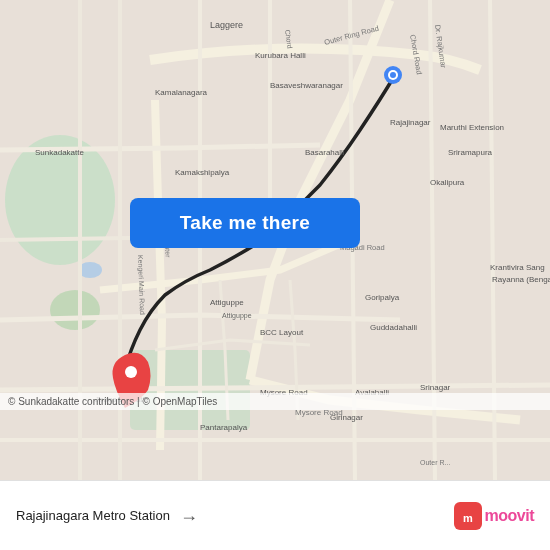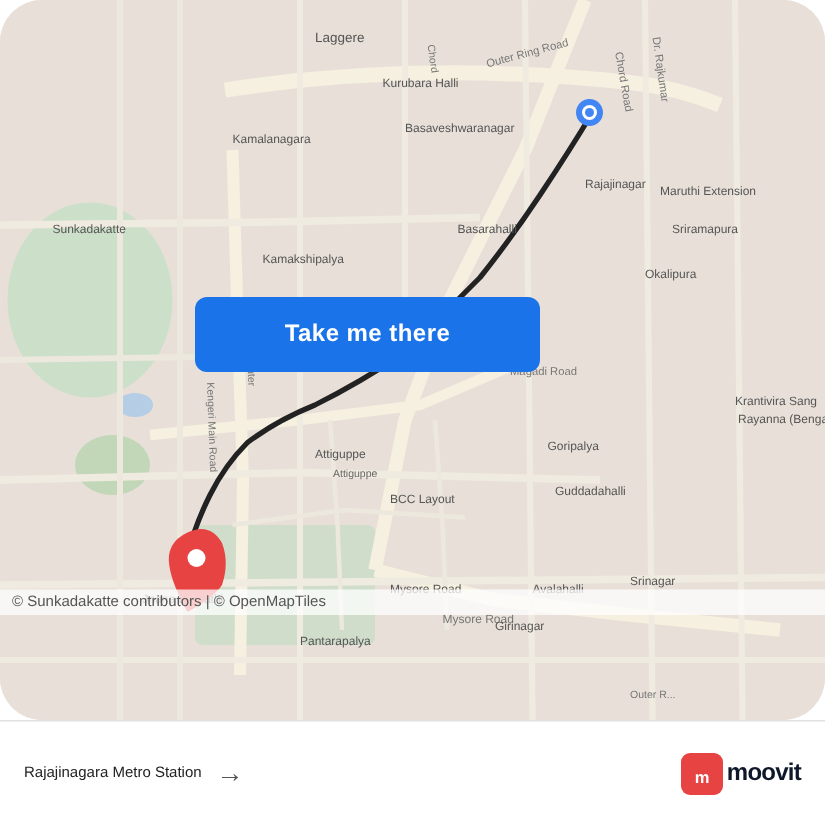--- a/index.html
+++ b/index.html
@@ -10,42 +10,41 @@
       font-family: Arial, sans-serif;
       position: relative;
     }
 
     #map-container {
       width: 550px;
       height: 480px;
       position: relative;
       overflow: hidden;
       background-color: #e8e0d8;
-      border-radius: 28px;
     }
 
     
     #map-svg {
       width: 100%;
       height: 100%;
       position: absolute;
       top: 0; left: 0;
     }
 
     #take-me-there-btn {
       position: absolute;
       top: 198px;
       left: 130px;
       width: 230px;
       height: 50px;
       background-color: #1a73e8;
       color: white;
       border: none;
       border-radius: 8px;
-      font-size: 16px;
+      font-size: 19px;
       font-weight: 600;
       cursor: pointer;
       z-index: 10;
       letter-spacing: 0.3px;
     }
 
     
     #attribution-bar {
       position: absolute;
       bottom: 70px;
@@ -67,21 +66,21 @@
       align-items: center;
       justify-content: space-between;
       padding: 0 16px;
       border-top: 1px solid #e0e0e0;
       position: absolute;
       bottom: 0;
       left: 0;
     }
 
     #origin-label {
-      font-size: 10px;
+      font-size: 13px;
       color: #222;
       font-weight: 500;
       max-width: 180px;
     }
 
     #arrow-icon {
       color: #555;
       font-size: 18px;
       margin: 0 10px;
     }
@@ -220,15 +219,15 @@
 </div>
 
 <div id="bottom-bar">
   <span id="origin-label">Rajajinagara Metro Station</span>
   <span id="arrow-icon">→</span>
   <div id="moovit-logo">
     <svg width="28" height="28" viewBox="0 0 28 28">
       <rect width="28" height="28" rx="6" fill="#e84343"></rect>
       <text x="14" y="20" text-anchor="middle" font-size="11" font-weight="bold" fill="white" font-family="Arial">m</text>
     </svg>
-    <span id="moovit-logo-text" style="color:#0f172a;font-weight:700;font-size:16px;margin-left:3px;">moovit</span>
+    <span id="moovit-logo-text" style="color:#ec4899;font-weight:700;font-size:16px;margin-left:3px;">moovit</span>
   </div>
 </div>
 
 </body></html>

